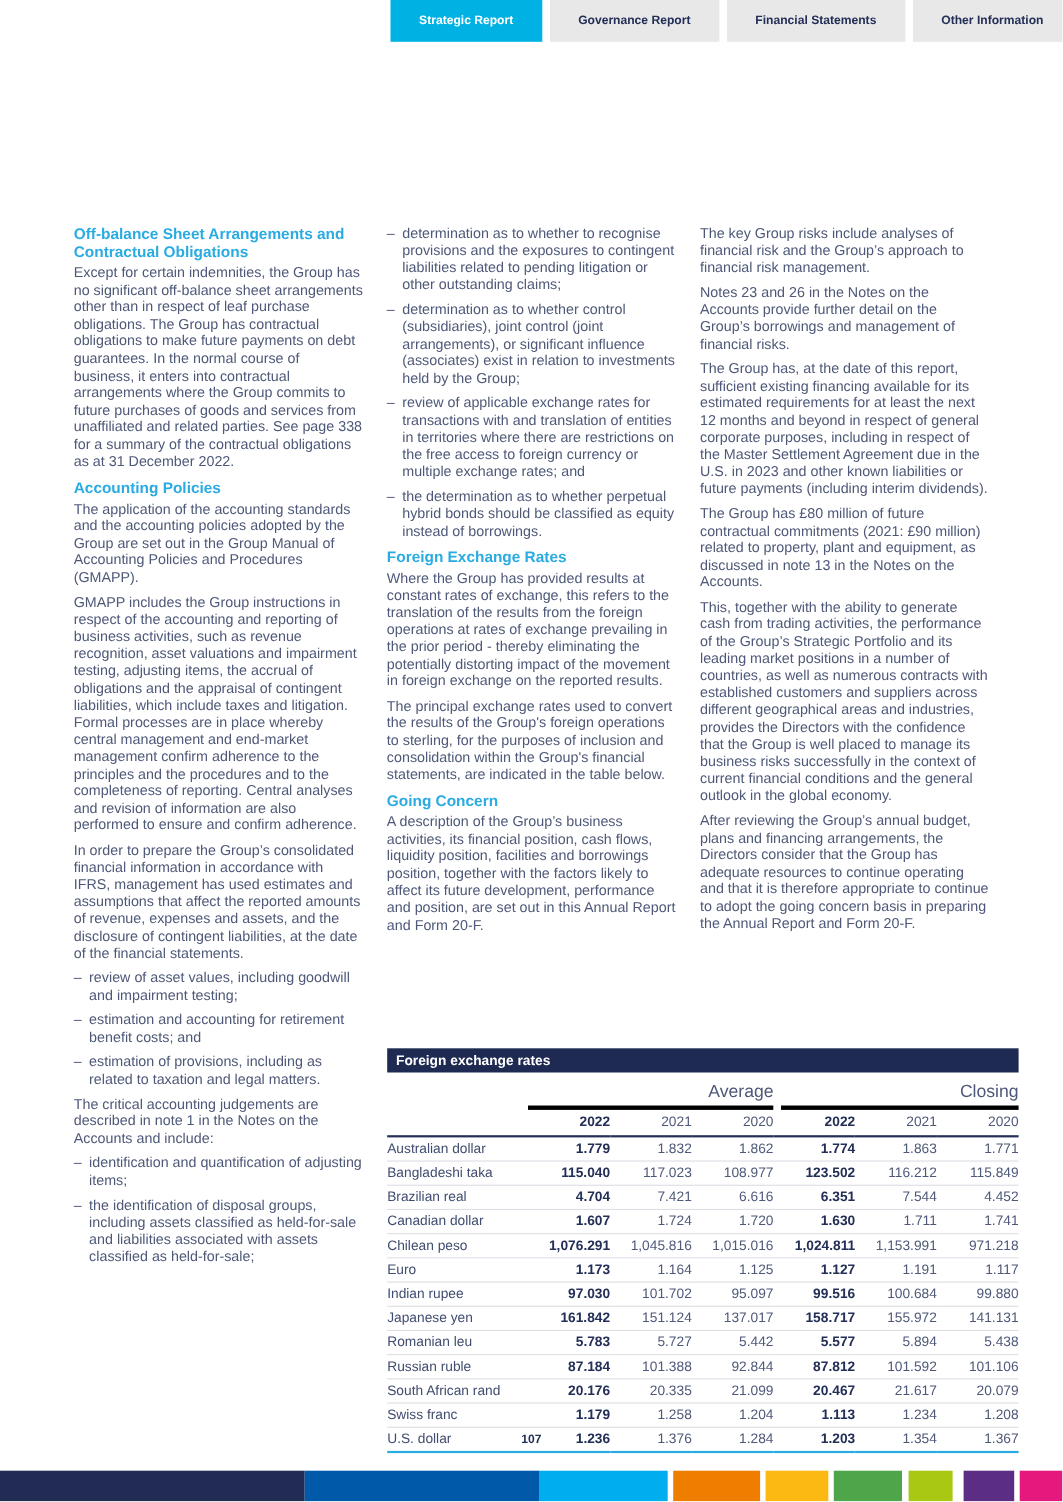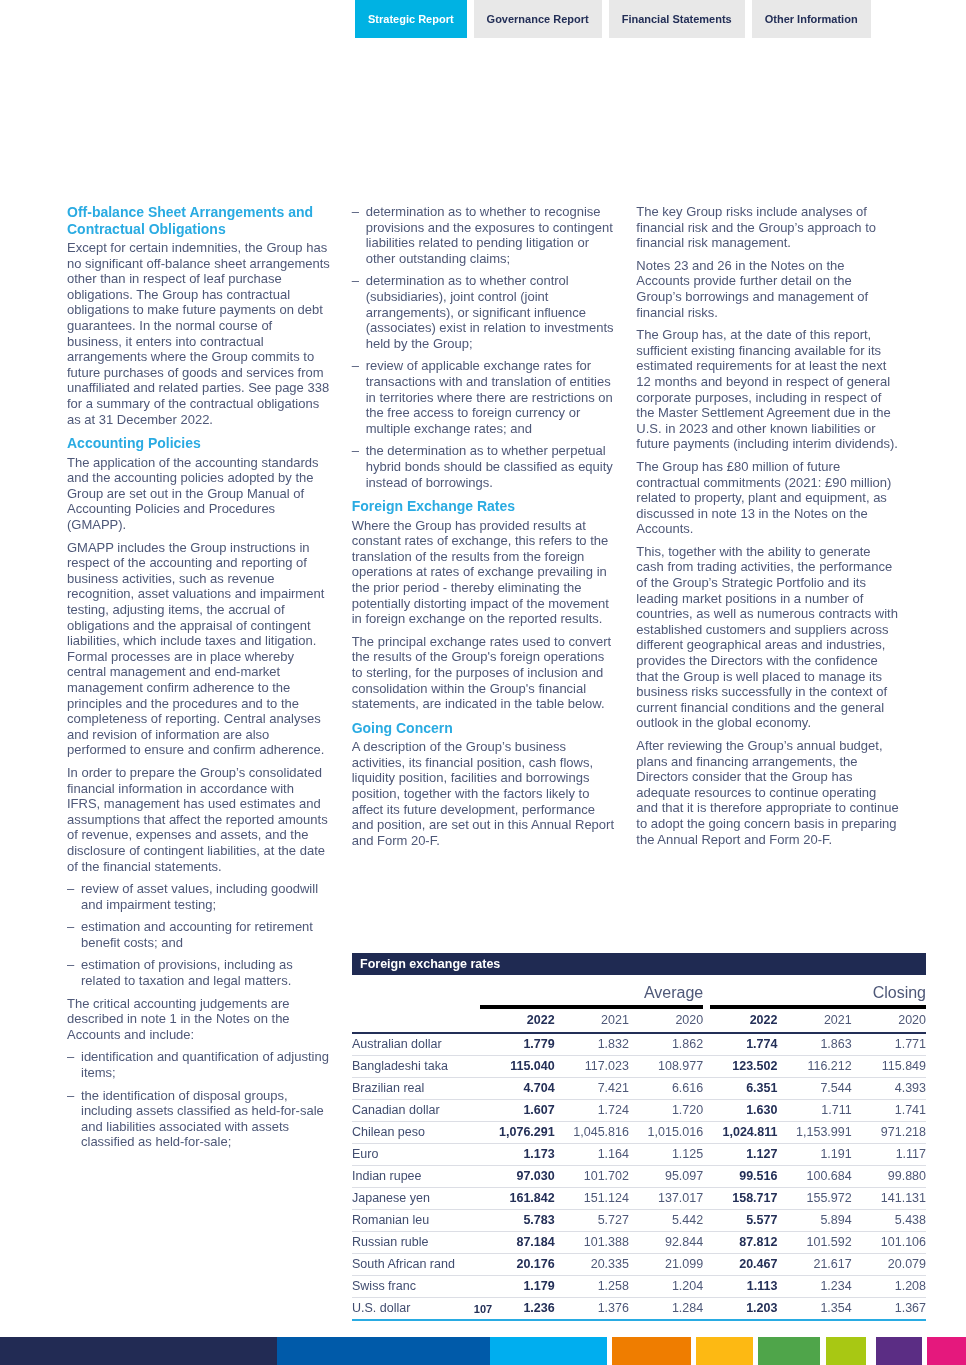--- a/index.html
+++ b/index.html
@@ -3,21 +3,21 @@
 <meta charset="utf-8">
 <style>
   html,body{margin:0;padding:0;background:#ffffff;}
   .page{position:relative;width:966px;height:1365px;background:#ffffff;overflow:hidden;
         font-family:"Liberation Sans",sans-serif;}
 
   
   .brand{position:absolute;left:67px;top:0;height:38px;display:flex;align-items:center;
          font-weight:bold;font-size:11.5px;color:#232f57;letter-spacing:.1px;}
   .tabs{position:absolute;left:355px;top:0;display:flex;gap:7px;}
-  .tab{height:38px;padding:0 13px;display:flex;align-items:center;justify-content:center;
+  .tab{height:38px;padding:0 26px;display:flex;align-items:center;justify-content:center;
        font-weight:bold;font-size:11px;color:#232f57;background:#e8e8e8;cursor:pointer;white-space:nowrap;}
   .tab.active{background:#00b2e3;color:#ffffff;}
 
   
   .cols{position:absolute;left:67px;top:204px;width:833px;display:flex;gap:21px;}
   .col{width:264px;}
   .h{color:#2aabe2;font-weight:bold;font-size:14px;line-height:1.18;margin:8px 0 3px;}
   .col .h:first-child{margin-top:0;}
   .p{color:#4e5878;font-size:13px;line-height:1.2;margin:0 0 7px;}
   .bullet{display:flex;color:#4e5878;font-size:13px;line-height:1.2;margin:0 0 7px;}
@@ -174,21 +174,21 @@
             <td class="num">116.212</td>
             <td class="num">115.849</td>
           </tr>
           <tr>
             <td class="name">Brazilian real</td>
             <td class="num b">4.704</td>
             <td class="num">7.421</td>
             <td class="num">6.616</td>
             <td class="num b">6.351</td>
             <td class="num">7.544</td>
-            <td class="num">4.393</td>
+            <td class="num">4.452</td>
           </tr>
           <tr>
             <td class="name">Canadian dollar</td>
             <td class="num b">1.607</td>
             <td class="num">1.724</td>
             <td class="num">1.720</td>
             <td class="num b">1.630</td>
             <td class="num">1.711</td>
             <td class="num">1.741</td>
           </tr>

